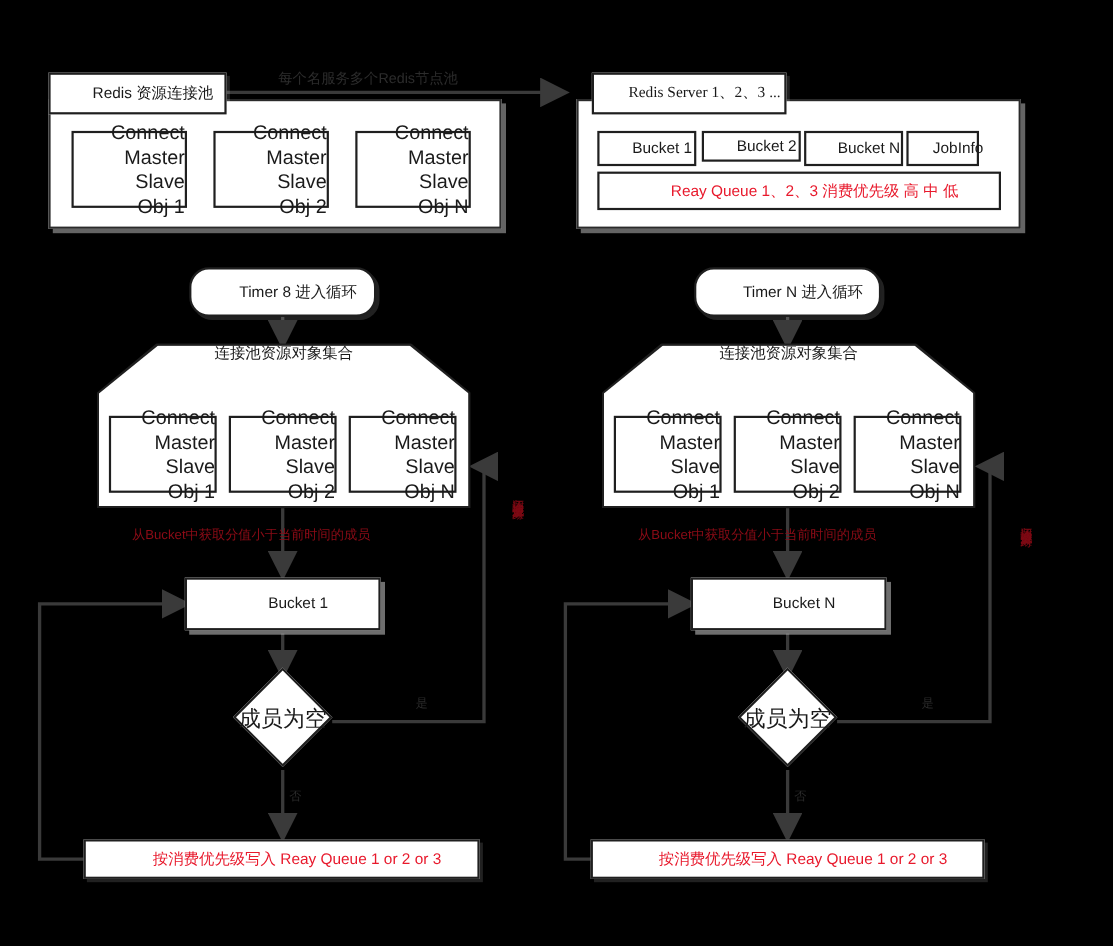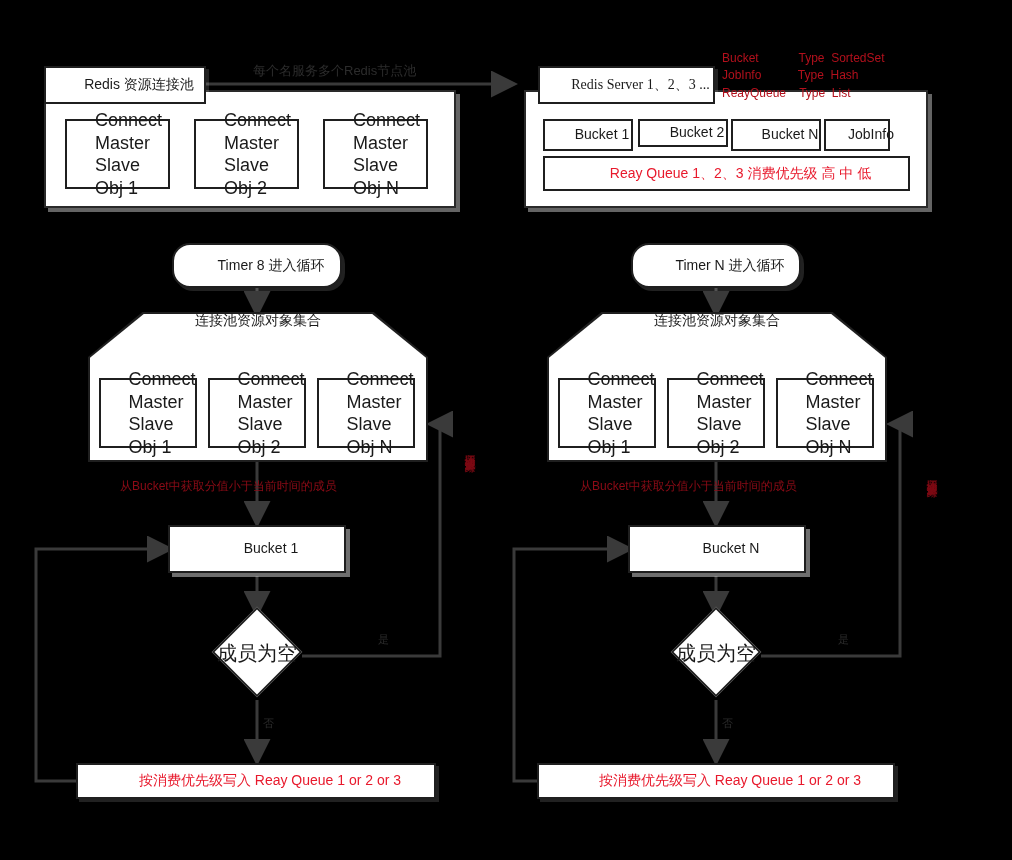--- a/index.html
+++ b/index.html
@@ -7,21 +7,21 @@
     width:1012px;height:860px;position:relative;overflow:hidden;
     font-family:"Liberation Sans","DejaVu Sans",sans-serif;
     color:#1a1a1a;
   }
   #canvas{position:absolute;inset:0;width:1012px;height:860px;}
   svg.wires{position:absolute;left:0;top:0;width:1012px;height:860px;pointer-events:none;}
 
   .box{
     position:absolute;background:#fff;border:2px solid #1f1f1f;
     box-sizing:border-box;display:flex;align-items:center;justify-content:center;
-    text-align:left;line-height:1.25;color:#1a1a1a;
+    text-align:right;line-height:1.25;color:#1a1a1a;
     box-shadow:3px 3px 0 rgba(255,255,255,0.13);
     padding-left:28px;
   }
   .shadowbox{box-shadow:4px 4px 0 rgba(200,200,200,0.55);}
 
   .hdr{font-size:14px;}
   .cms{font-size:18px;white-space:pre-line;}
   .rounded{border-radius:18px;}
   .bkt{font-size:14px;}
   .redtxt{color:#e8192c;font-size:14px;}
@@ -101,23 +101,20 @@
 Slave Obj 2</div>
   <div class="box cms" style="left:323px;top:119px;width:105px;height:70px;">Connect
 Master
 Slave Obj N</div>
 
   <div class="dimlabel" style="left:253px;top:62px;">每个名服务多个Redis节点池</div>
 
   <div class="poolframe" style="left:524px;top:90px;width:404px;height:118px;"></div>
   <div class="box hdr" style="left:538px;top:66px;width:177px;height:38px;font-family:Liberation Serif, serif;">Redis Server 1、2、3 ...</div>
 
-  <div class="legend" style="left:722px;top:50px;">Bucket            Type  SortedSet
-JobInfo           Type  Hash
-ReayQueue    Type  List</div>
 
   <div class="box bkt" style="left:543px;top:119px;width:90px;height:32px;">Bucket 1</div>
   <div class="box bkt" style="left:638px;top:119px;width:90px;height:28px;">Bucket 2</div>
   <div class="box bkt" style="left:731px;top:119px;width:90px;height:32px;">Bucket N</div>
   <div class="box bkt" style="left:824px;top:119px;width:66px;height:32px;">JobInfo</div>
 
   <div class="box redtxt" style="left:543px;top:156px;width:367px;height:35px;">Reay Queue 1、2、3 消费优先级 高 中 低</div>
 
   <div class="box rounded" style="left:172px;top:243px;width:170px;height:45px;font-size:14px;">Timer 8 进入循环</div>
 

